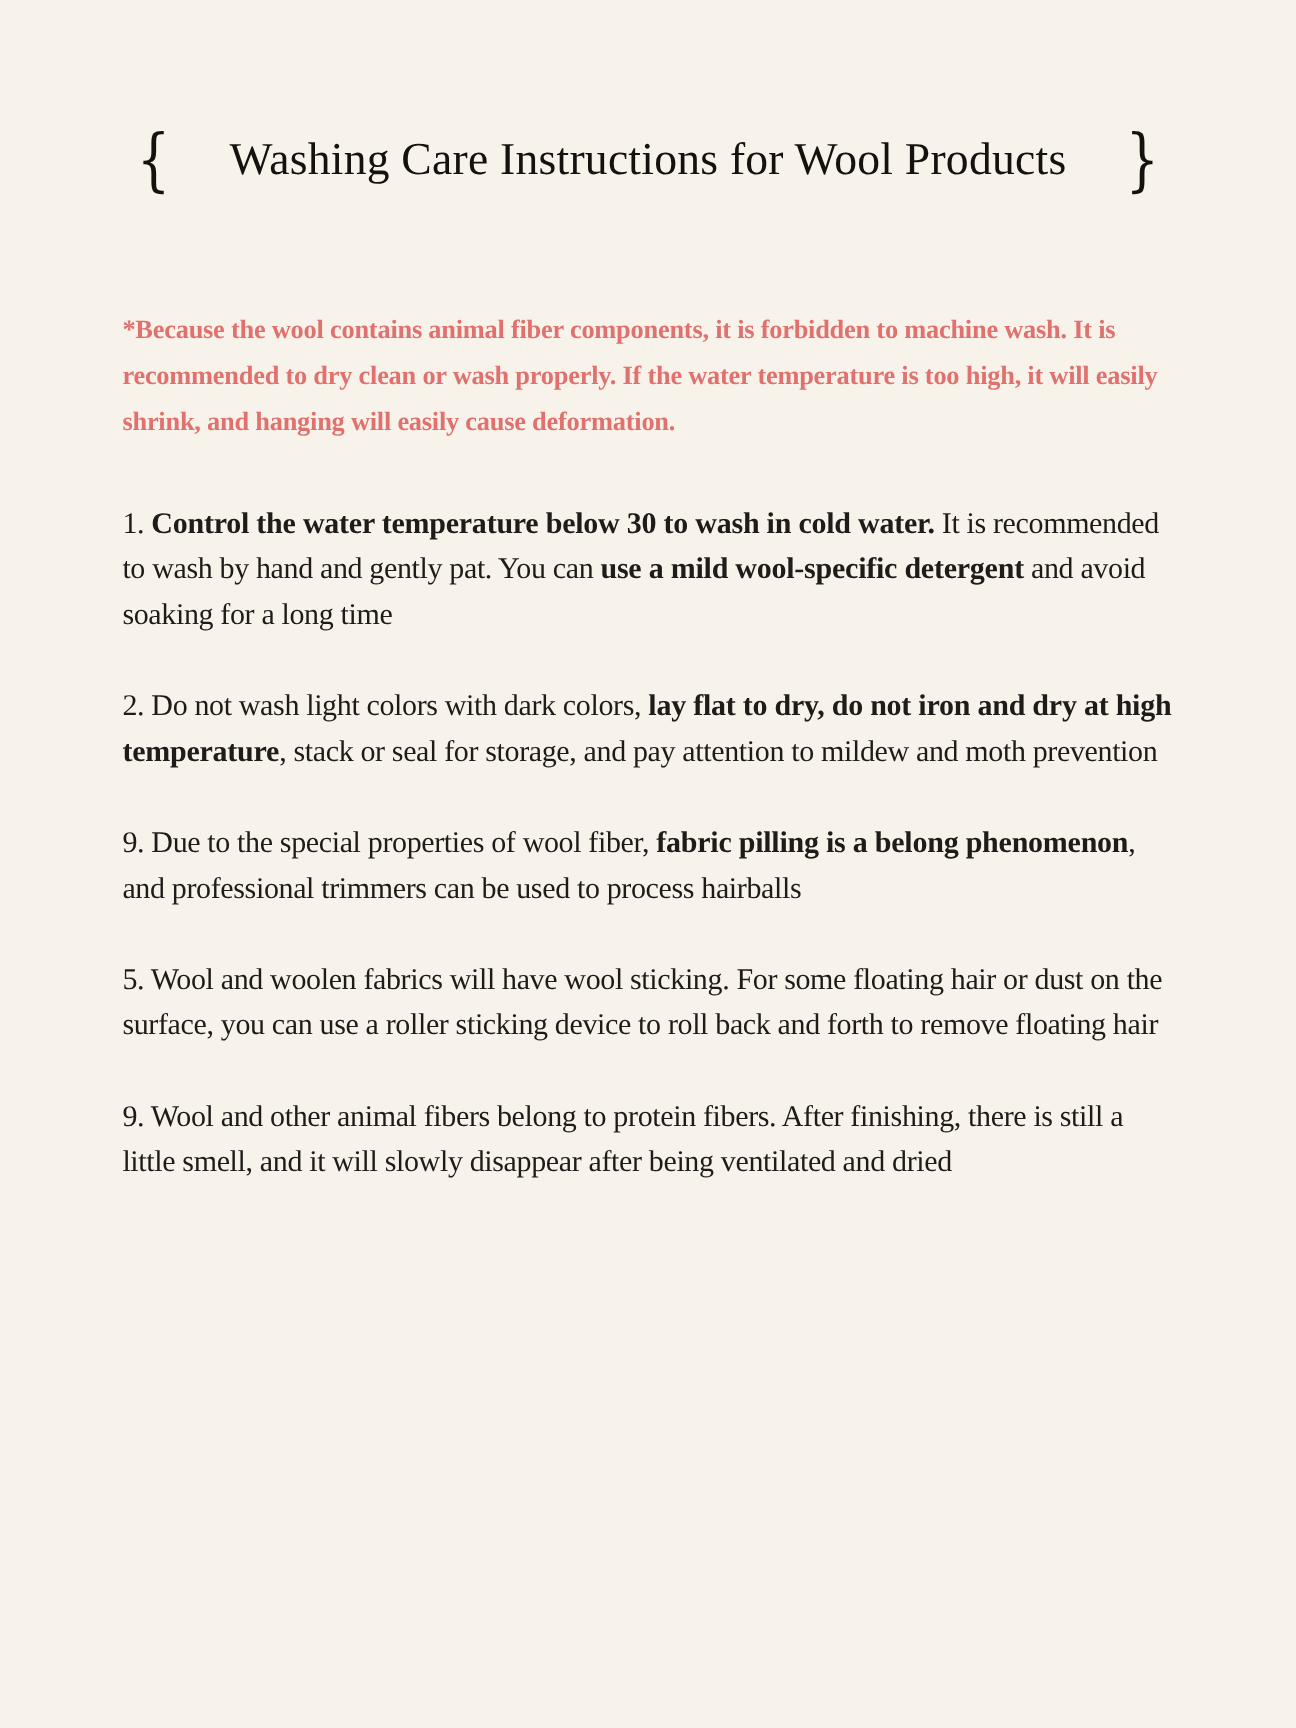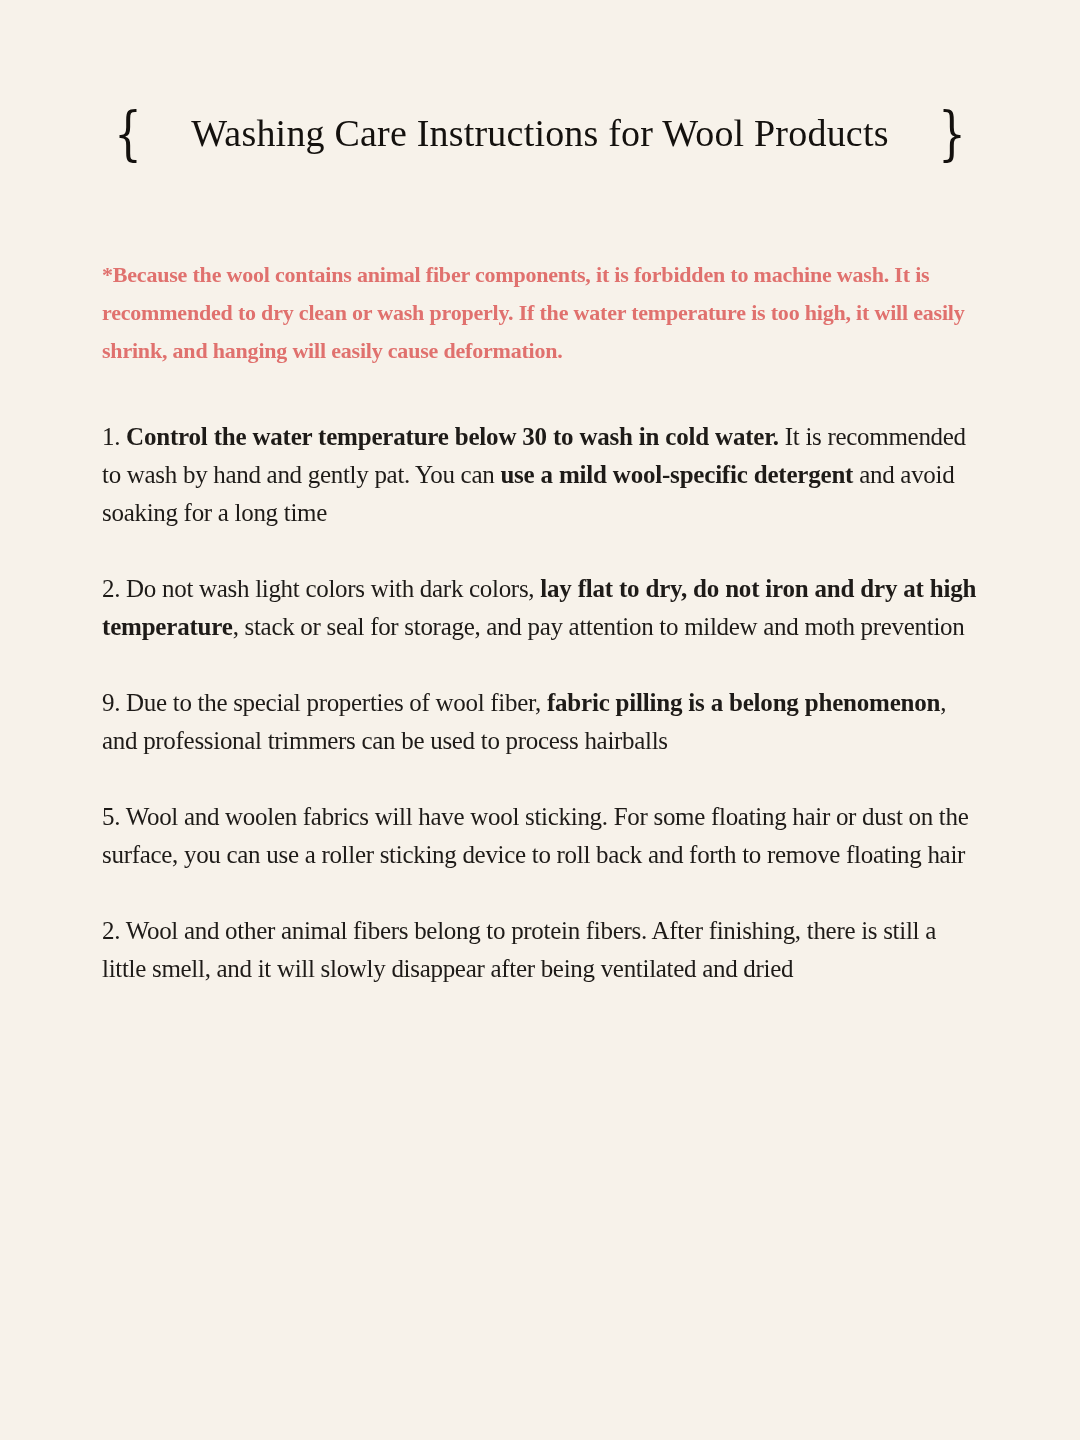--- a/index.html
+++ b/index.html
@@ -72,17 +72,17 @@
 
     <p class="item"><span>1. </span><strong>Control the water temperature below 30 to wash in cold water.</strong><span> It is recommended to wash by hand and gently pat. You can </span><strong>use a mild wool-specific detergent</strong><span> and avoid soaking for a long time</span></p>
 
     <p class="item"><span>2. Do not wash light colors with dark colors, </span><strong>lay flat to dry, do not iron and dry at high temperature</strong><span>, stack or seal for storage, and pay attention to mildew and moth prevention</span></p>
 
     <p class="item"><span>9. Due to the special properties of wool fiber, </span><strong>fabric pilling is a belong phenomenon</strong><span>, and professional trimmers can be used to process hairballs</span></p>
 
 
     <p class="item"><span>5. Wool and woolen fabrics will have wool sticking. For some floating hair or dust on the surface, you can use a roller sticking device to roll back and forth to remove floating hair</span></p>
 
-    <p class="item"><span>2. Wool and other animal fibers belong to protein fibers. After finishing, there is still a little smell, and it will slowly disappear after being ventilated and dried</span></p>
+    <p class="item"><span>9. Wool and other animal fibers belong to protein fibers. After finishing, there is still a little smell, and it will slowly disappear after being ventilated and dried</span></p>
 
   </main>
 
 </div>
 
 </body></html>

